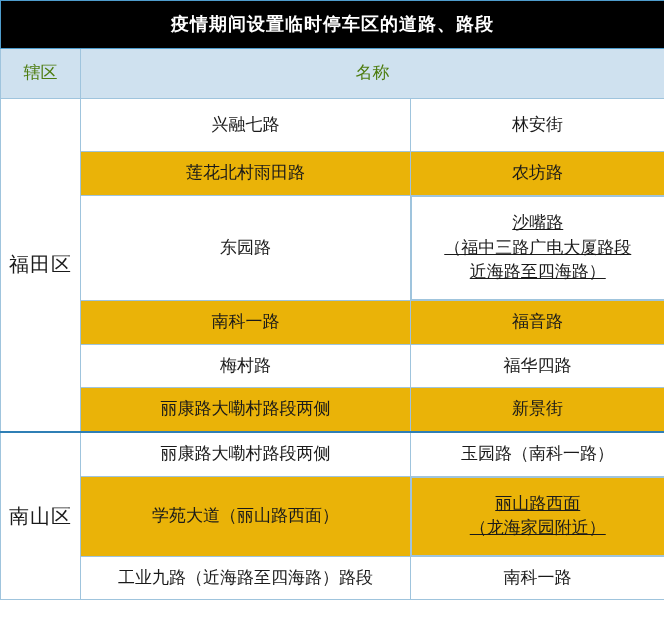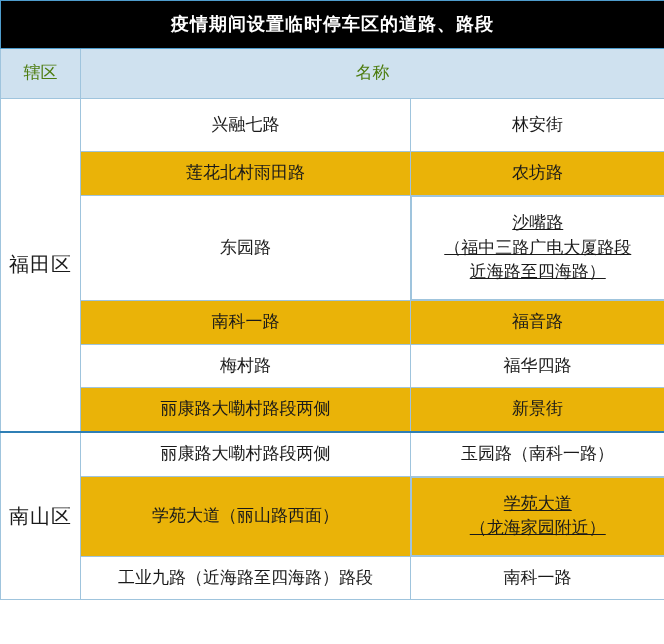--- a/index.html
+++ b/index.html
@@ -126,21 +126,21 @@
       </tr>
 
       <tr class="plain thick-top">
         <td class="district-cell" rowspan="3">南山区</td>
         <td>丽康路大嘞村路段两侧</td>
         <td>玉园路（南科一路）</td>
       </tr>
       <tr class="shade">
         <td class="tall">学苑大道（丽山路西面）</td>
         <td class="multiline tall">
-          <span>学苑大道</span>
+          <span>丽山路西面</span>
           <span>（龙海家园附近）</span>
         </td>
       </tr>
       <tr class="plain">
         <td>工业九路（近海路至四海路）路段</td>
         <td>南科一路</td>
       </tr>
     </tbody>
   </table>
 </div>

